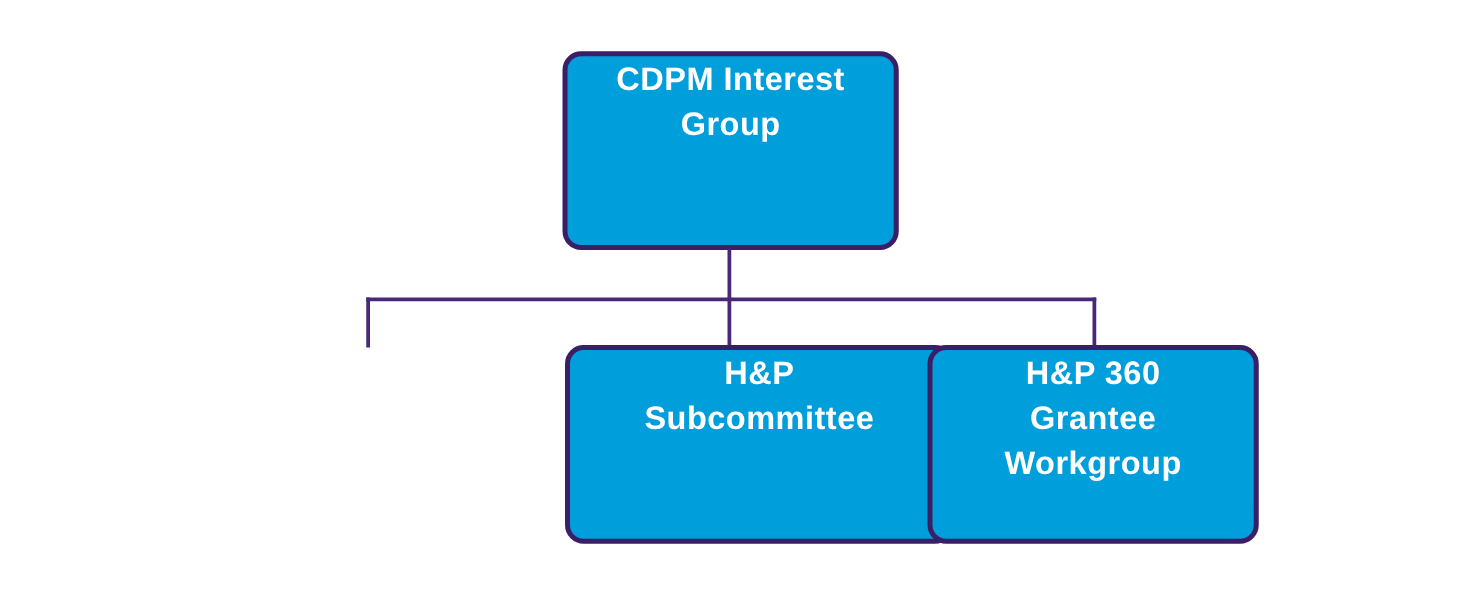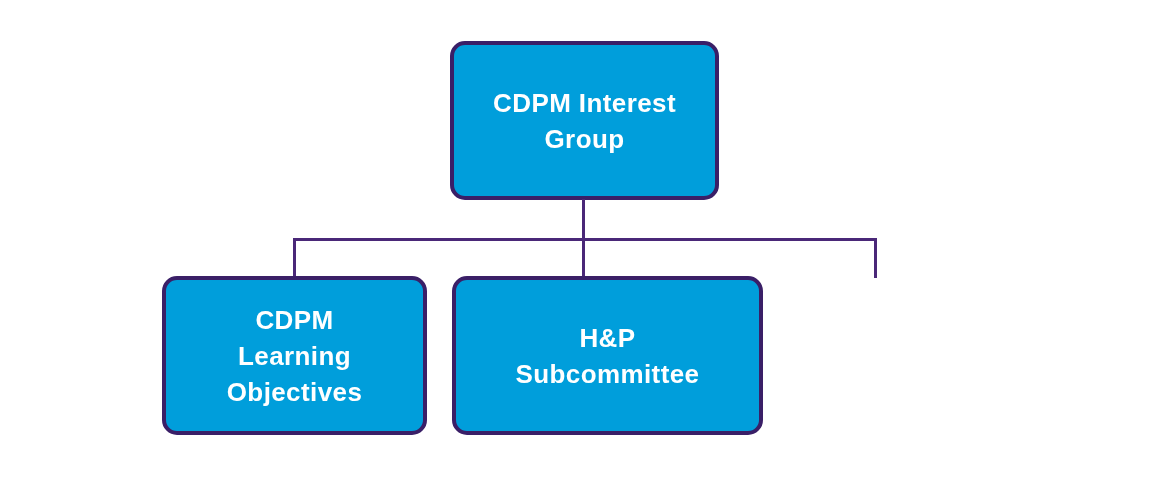--- a/index.html
+++ b/index.html
@@ -20,21 +20,21 @@
     height: 493px;
     background: var(--background);
     overflow: hidden;
   }
   .node {
     position: absolute;
     background: var(--box-fill);
     border: 4px solid var(--box-border);
     border-radius: 15px;
     display: flex;
-    align-items: center;
+    align-items: flex-start;
     justify-content: center;
     text-align: center;
   }
   .node .label {
     color: var(--text);
     font-weight: bold;
     font-size: 26px;
     line-height: 36px;
     letter-spacing: 0.4px;
     white-space: pre-line;
@@ -63,25 +63,25 @@
     <span class="label">CDPM Interest
 Group</span>
   </div>
 
   <div class="connector conn-root-down"></div>
   <div class="connector conn-hbar"></div>
   <div class="connector conn-left-down"></div>
   <div class="connector conn-mid-down"></div>
   <div class="connector conn-right-down"></div>
 
-  <div class="node c1">
-    <span class="label">CDPM
-Learning
-Objectives</span>
-  </div>
 
   <div class="node c2">
     <span class="label">H&amp;P
 Subcommittee</span>
   </div>
 
+  <div class="node c3">
+    <span class="label">H&amp;P 360
+Grantee
+Workgroup</span>
+  </div>
 
 </div>
 
 </body></html>

